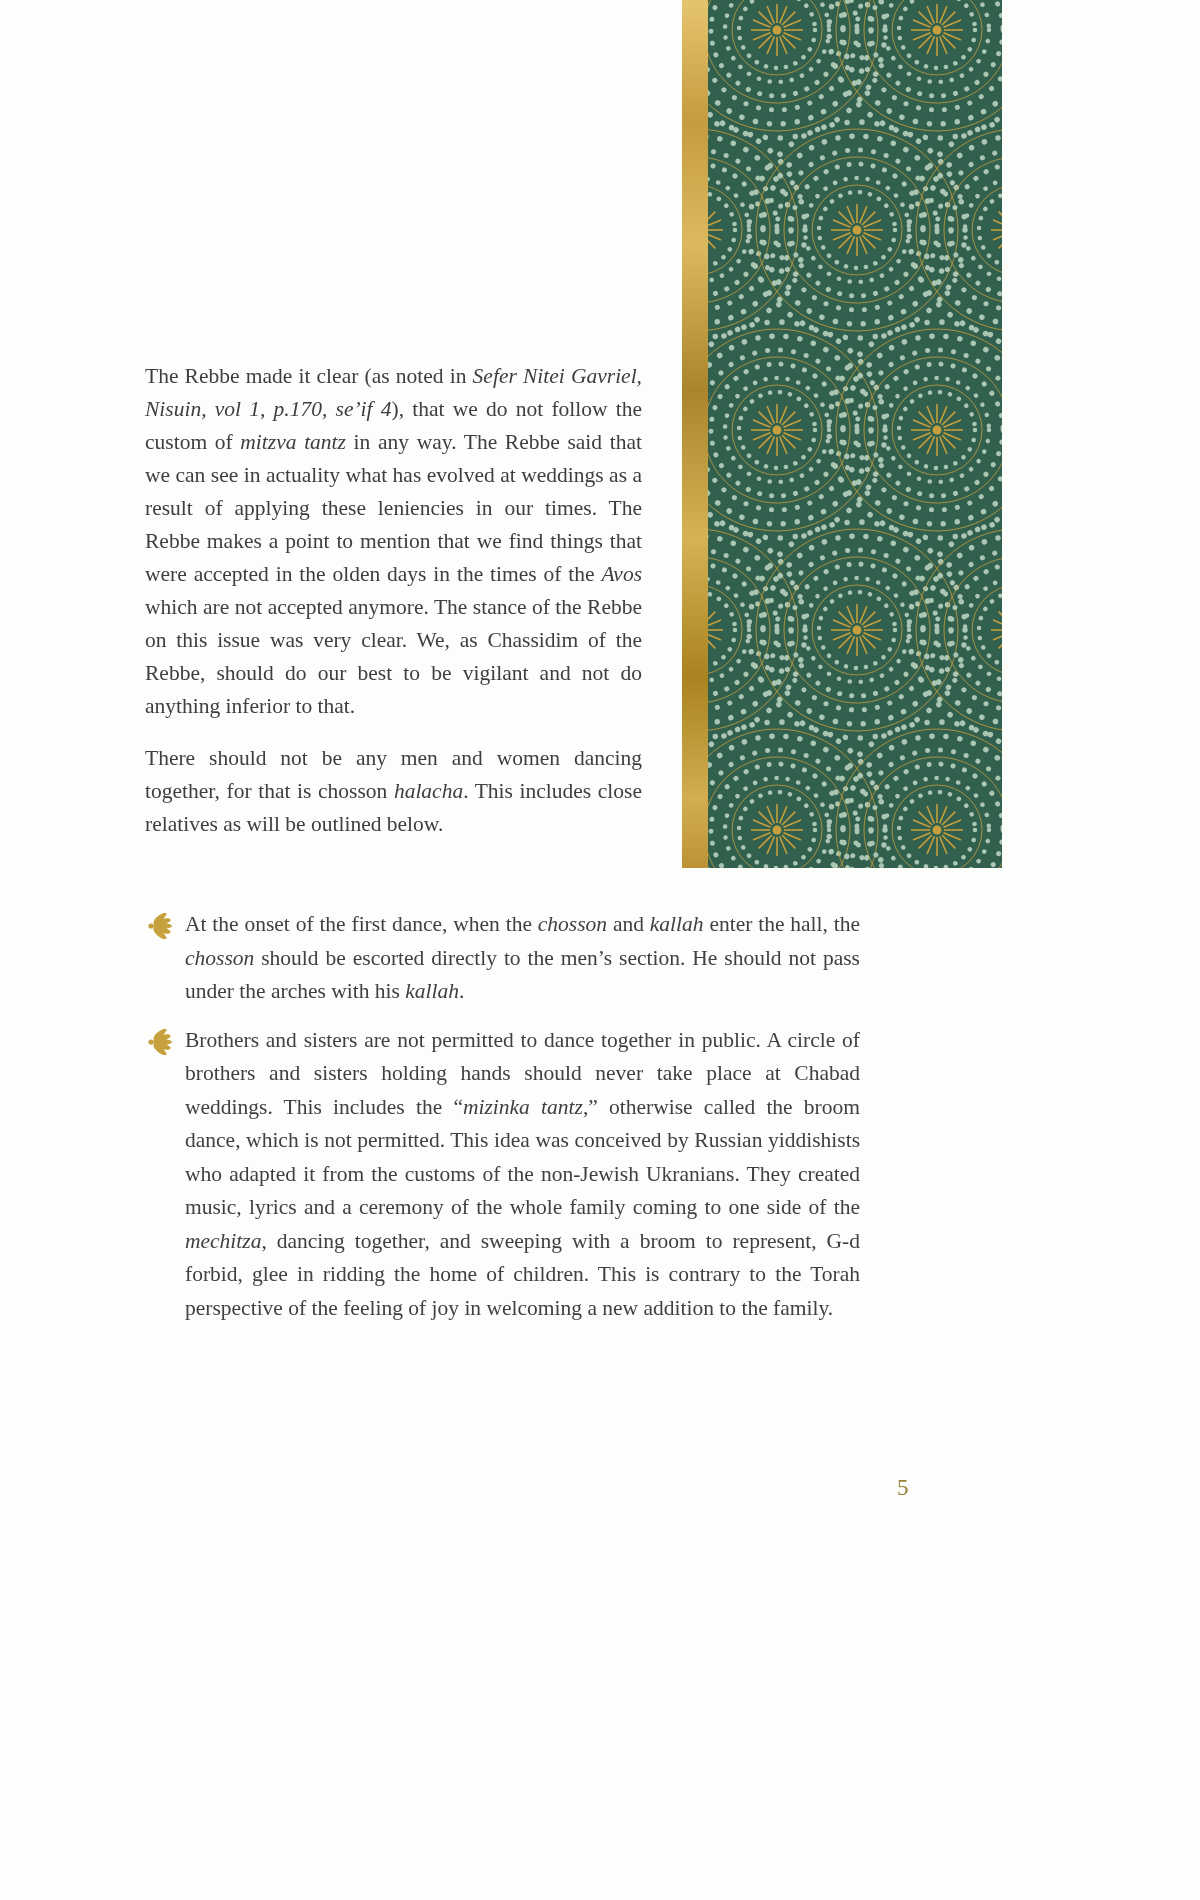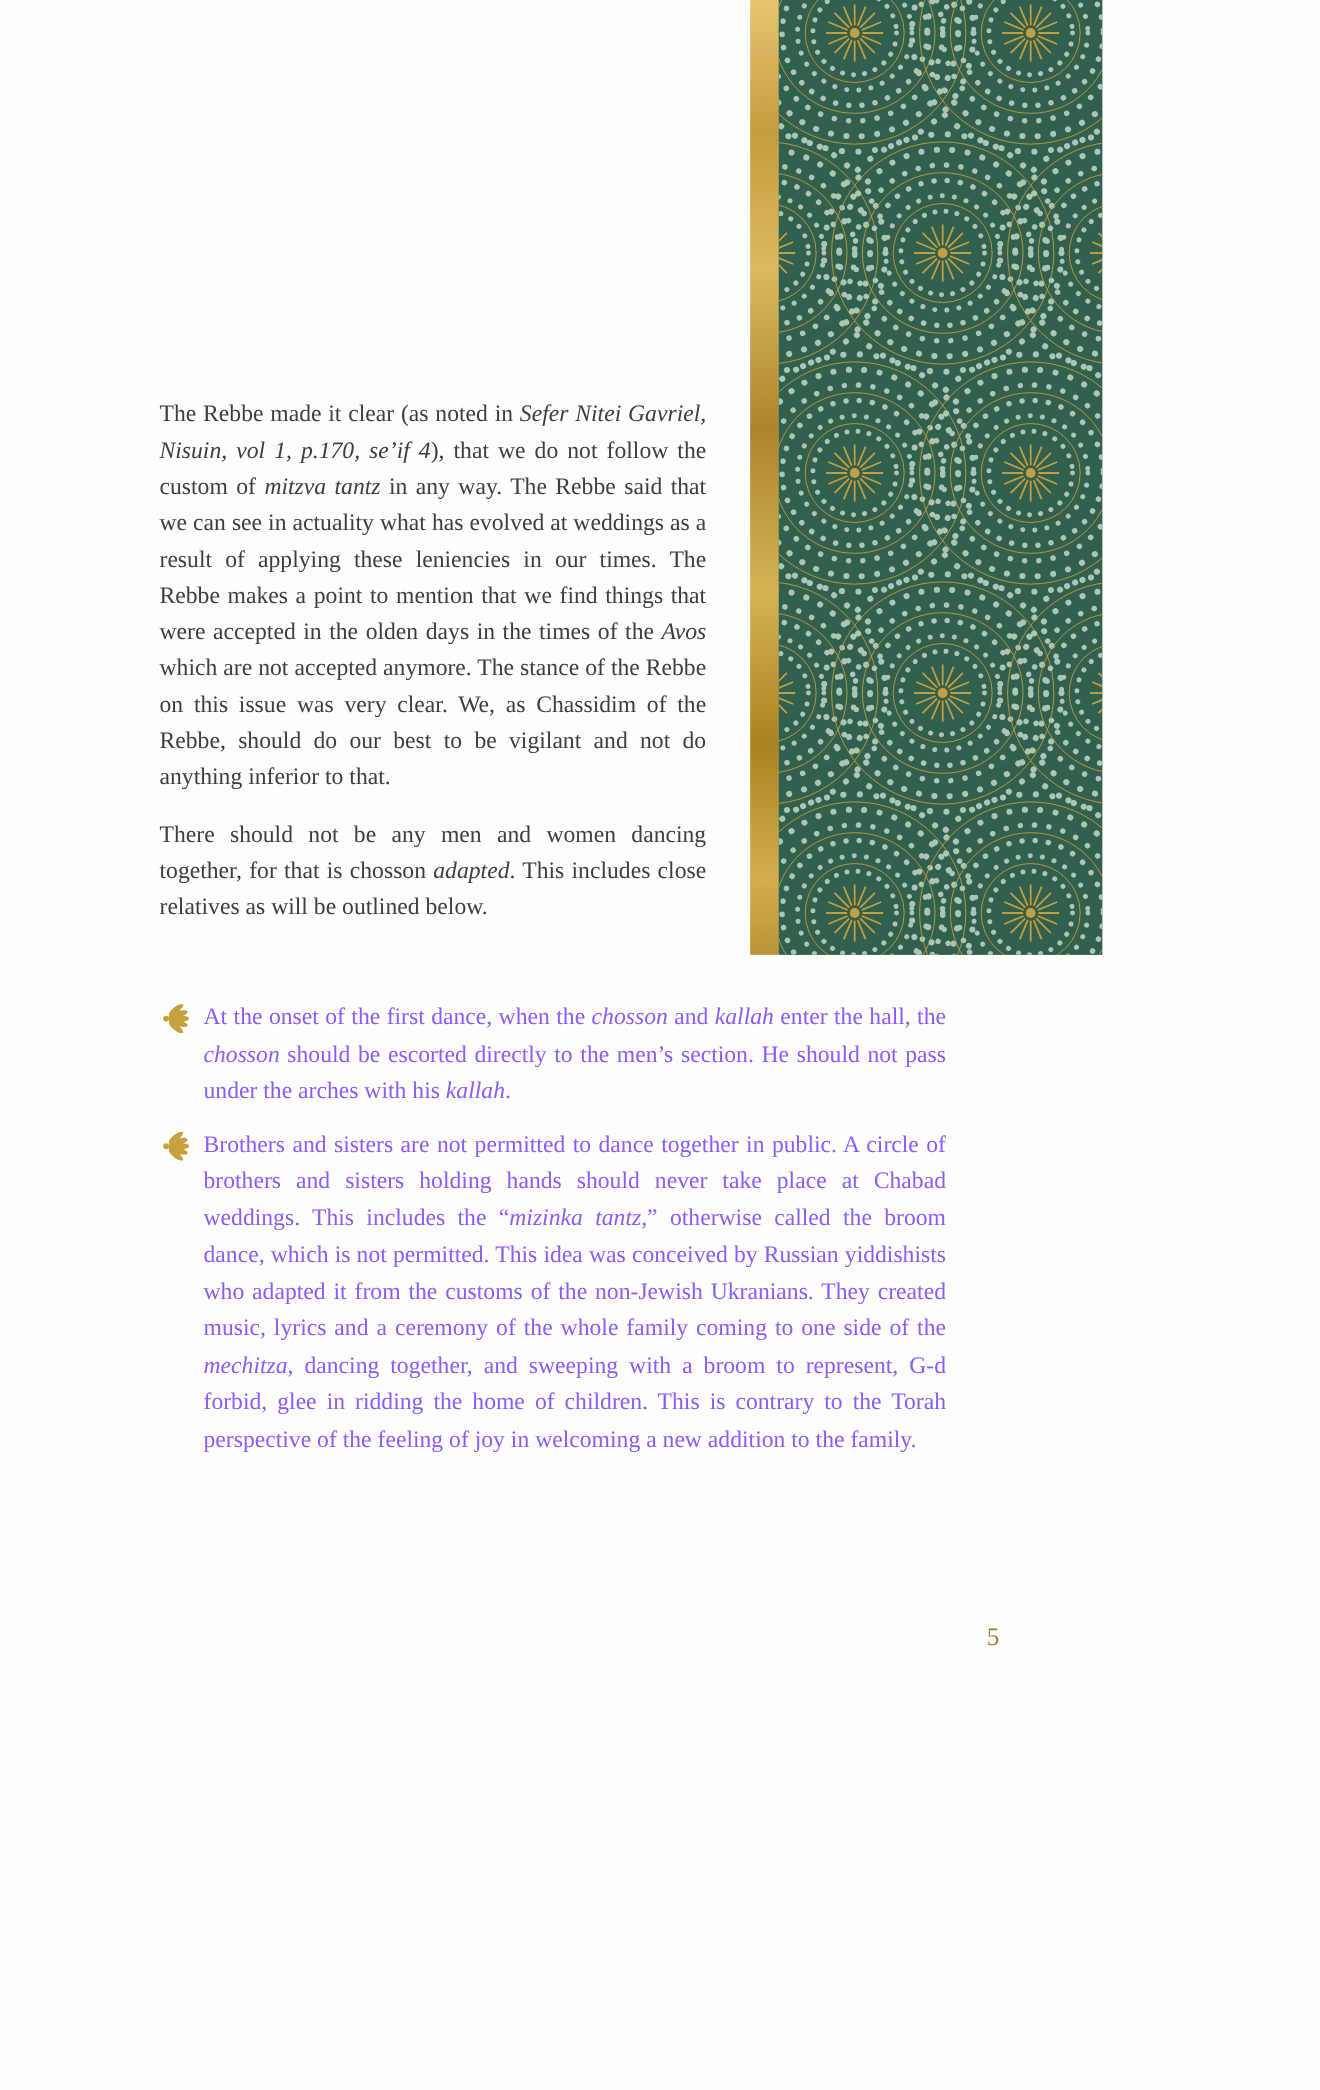--- a/index.html
+++ b/index.html
@@ -31,21 +31,21 @@
   }
   .body-text p{margin:0 0 19px 0;}
   .body-text em{font-style:italic;}
 
   .bullet-list{
     position:absolute;left:146px;top:908px;width:714px;
   }
   .bullet-row{display:flex;align-items:flex-start;margin-bottom:15px;}
   .bullet-icon{flex:0 0 26px;margin-top:5px;margin-right:13px;}
   .bullet-text{
-    flex:1;font-size:21.5px;line-height:33.5px;color:#8b5cf6;
+    flex:1;font-size:21.5px;line-height:33.5px;color:#404040;
     text-align:justify;
   }
   .bullet-text em{font-style:italic;}
 
   .page-number{
     position:absolute;left:897px;top:1475px;
     font-size:23px;color:#97803a;
   }
 </style>
 </head>
@@ -105,21 +105,21 @@
         <use href="#motif" transform="translate(150,630)"></use>
         <use href="#motif" transform="translate(310,630)"></use>
         <use href="#motif" transform="translate(70,830)"></use>
         <use href="#motif" transform="translate(230,830)"></use>
       </svg>
     </div>
   </div>
 
   <div class="body-text">
     <p><span>The Rebbe made it clear (as noted in </span><em>Sefer Nitei Gavriel, Nisuin, vol 1, p.170, se’if 4</em><span>), that we do not follow the custom of </span><em>mitzva tantz</em><span> in any way. The Rebbe said that we can see in actuality what has evolved at weddings as a result of applying these leniencies in our times. The Rebbe makes a point to mention that we find things that were accepted in the olden days in the times of the </span><em>Avos</em><span> which are not accepted anymore. The stance of the Rebbe on this issue was very clear. We, as Chassidim of the Rebbe, should do our best to be vigilant and not do anything inferior to that.</span></p>
-    <p><span>There should not be any men and women dancing together, for that is chosson </span><em>adapted</em><span>. This includes close relatives as will be outlined below.</span></p>
+    <p><span>There should not be any men and women dancing together, for that is chosson </span><em>halacha</em><span>. This includes close relatives as will be outlined below.</span></p>
   </div>
 
   <div class="bullet-list">
 
     <div class="bullet-row">
       <svg class="bullet-icon" width="26" height="26" viewBox="0 0 26 26">
         <g fill="#c6a13e">
           <ellipse cx="14" cy="5" rx="8" ry="2.7" transform="rotate(-38 14 5)"></ellipse>
           <ellipse cx="16" cy="9" rx="9" ry="2.9" transform="rotate(-15 16 9)"></ellipse>
           <ellipse cx="16.5" cy="13" rx="9.5" ry="3"></ellipse>

